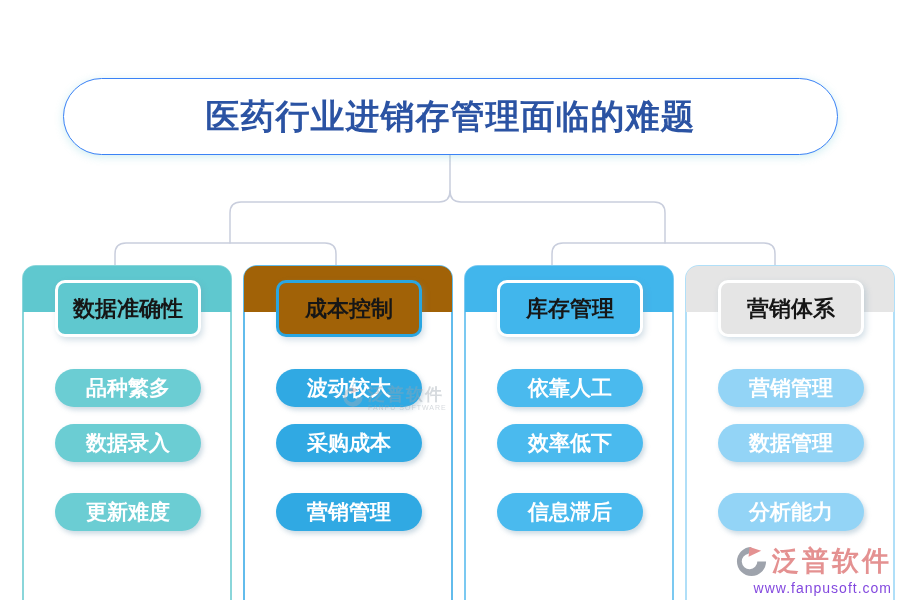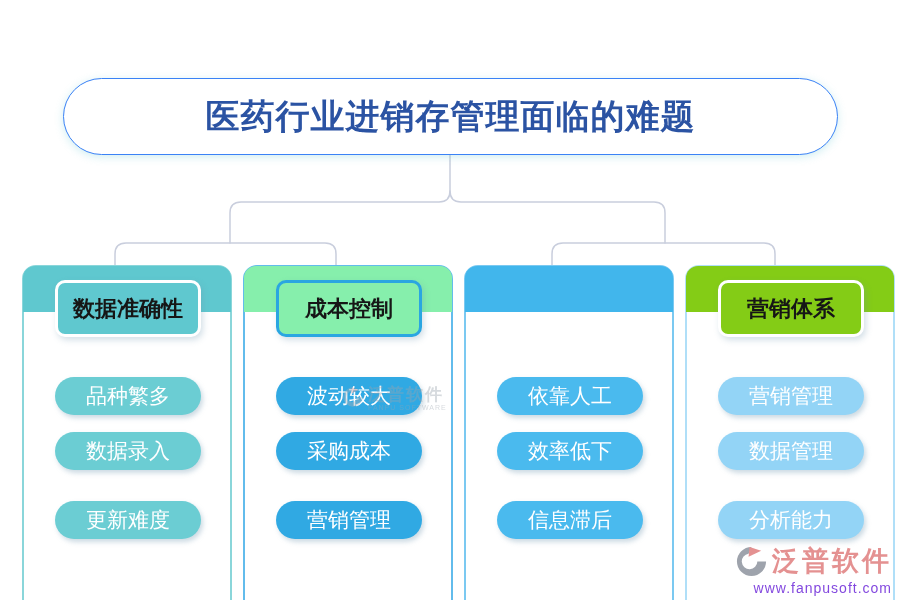--- a/index.html
+++ b/index.html
@@ -70,46 +70,45 @@
     color: #161616;
     white-space: nowrap;
   }
   .pill {
     position: absolute;
     left: 31px;
     width: 146px; height: 38px;
     border-radius: 19px;
     display: flex; align-items: center; justify-content: center;
     font-size: 21px;
-    font-weight: normal;
+    font-weight: bold;
     color: #ffffff;
     box-shadow: 2px 3px 5px rgba(110, 150, 175, 0.35);
     white-space: nowrap;
-    margin-top: 8px;
   }
   .pill.p0 { top: 102px; }
   .pill.p1 { top: 157px; }
   .pill.p2 { top: 226px; }
 
   
   .col1        { border-color: #8ad6da; }
   .col1 .band, .col1 .header-box { background: #5fc8cf; }
   .col1 .pill  { background: #6bcdd3; }
 
   .col2        { border-color: #62bcec; }
-  .col2 .band, .col2 .header-box { background: #86efac; align-items: center; }
+  .col2 .band, .col2 .header-box { background: #a16207; align-items: center; }
   .col2 .header-box { border-color: #2aa6e1; }
   .col2 .pill  { background: #30a9e3; }
 
   .col3        { border-color: #7bc9f1; }
   .col3 .band, .col3 .header-box { background: #41b6ec; }
   .col3 .pill  { background: #4abaee; }
 
   .col4        { border-color: #b0dff8; }
-  .col4 .band, .col4 .header-box { background: #84cc16; }
+  .col4 .band, .col4 .header-box { background: #e5e5e5; }
   .col4 .pill  { background: #93d4f6; }
 
   
   .watermark-center {
     position: absolute;
     left: 342px; top: 386px;
     z-index: 4;
     display: flex; align-items: flex-start;
     opacity: 0.40;
     pointer-events: none;
@@ -181,20 +180,23 @@
   <div class="header-box">
     <span>成本控制</span>
   </div>
   <div class="pill p0">波动较大</div>
   <div class="pill p1">采购成本</div>
   <div class="pill p2">营销管理</div>
 </div>
 
 <div class="card col3" style="left:464px">
   <div class="band"></div>
+  <div class="header-box">
+    <span>库存管理</span>
+  </div>
   <div class="pill p0">依靠人工</div>
   <div class="pill p2">信息滞后</div>
   <div class="pill p1">效率低下</div>
 </div>
 
 <div class="card col4" style="left:685px">
   <div class="band"></div>
   <div class="header-box">
     <span>营销体系</span>
   </div>

